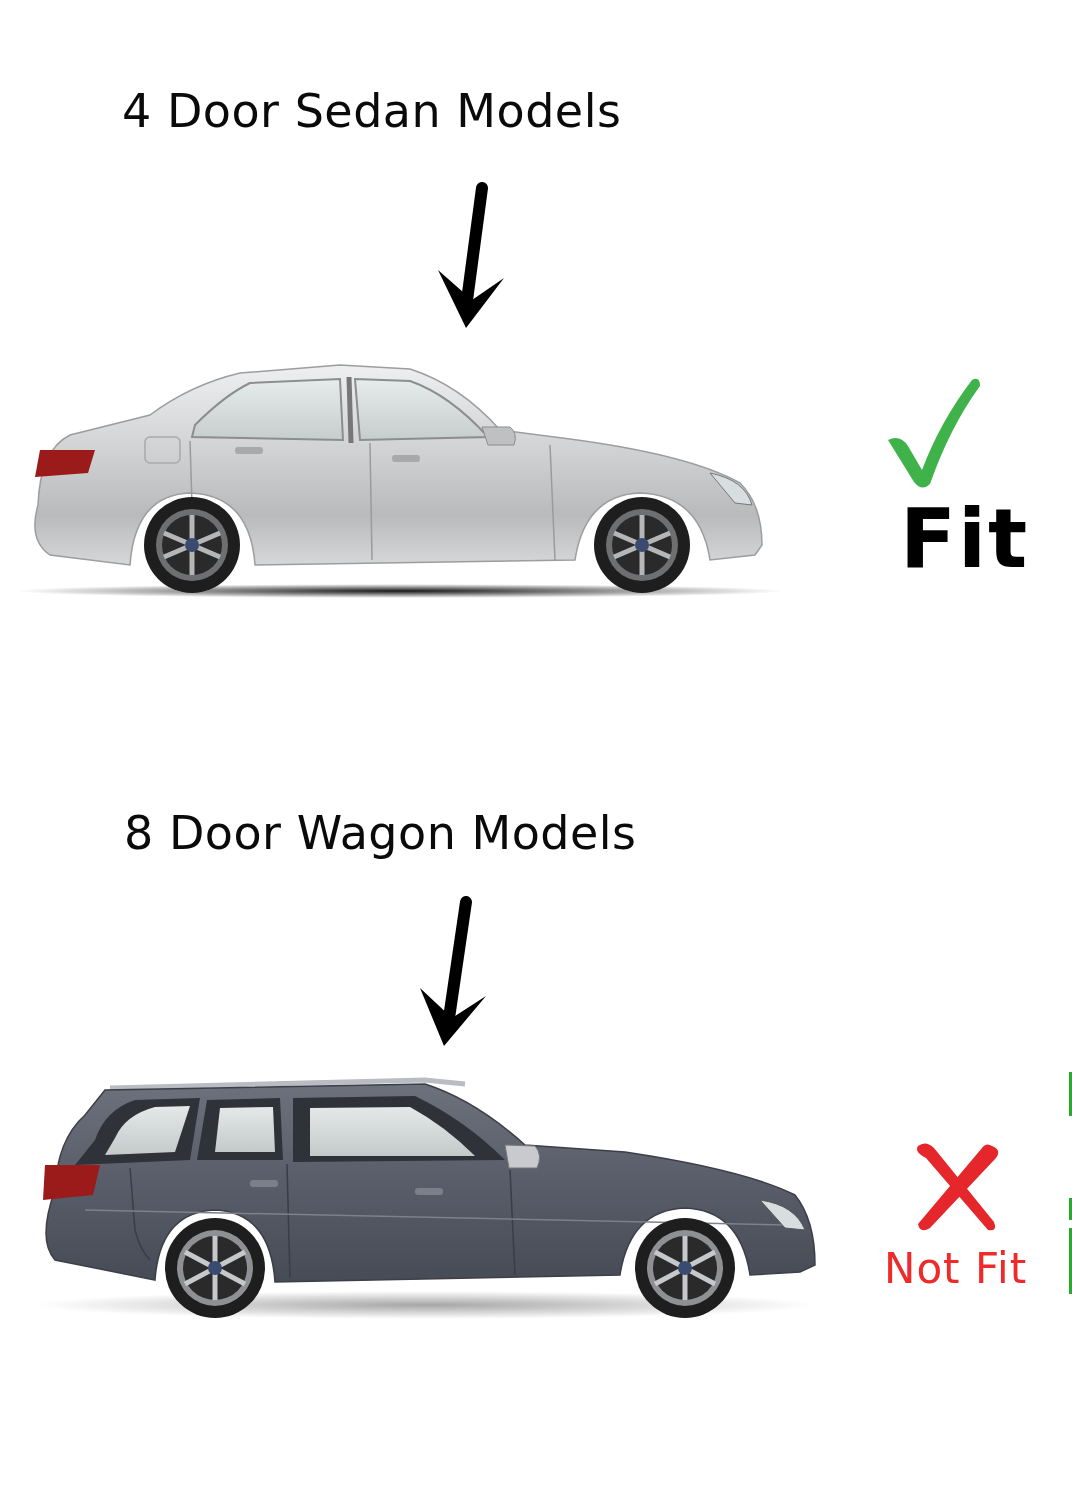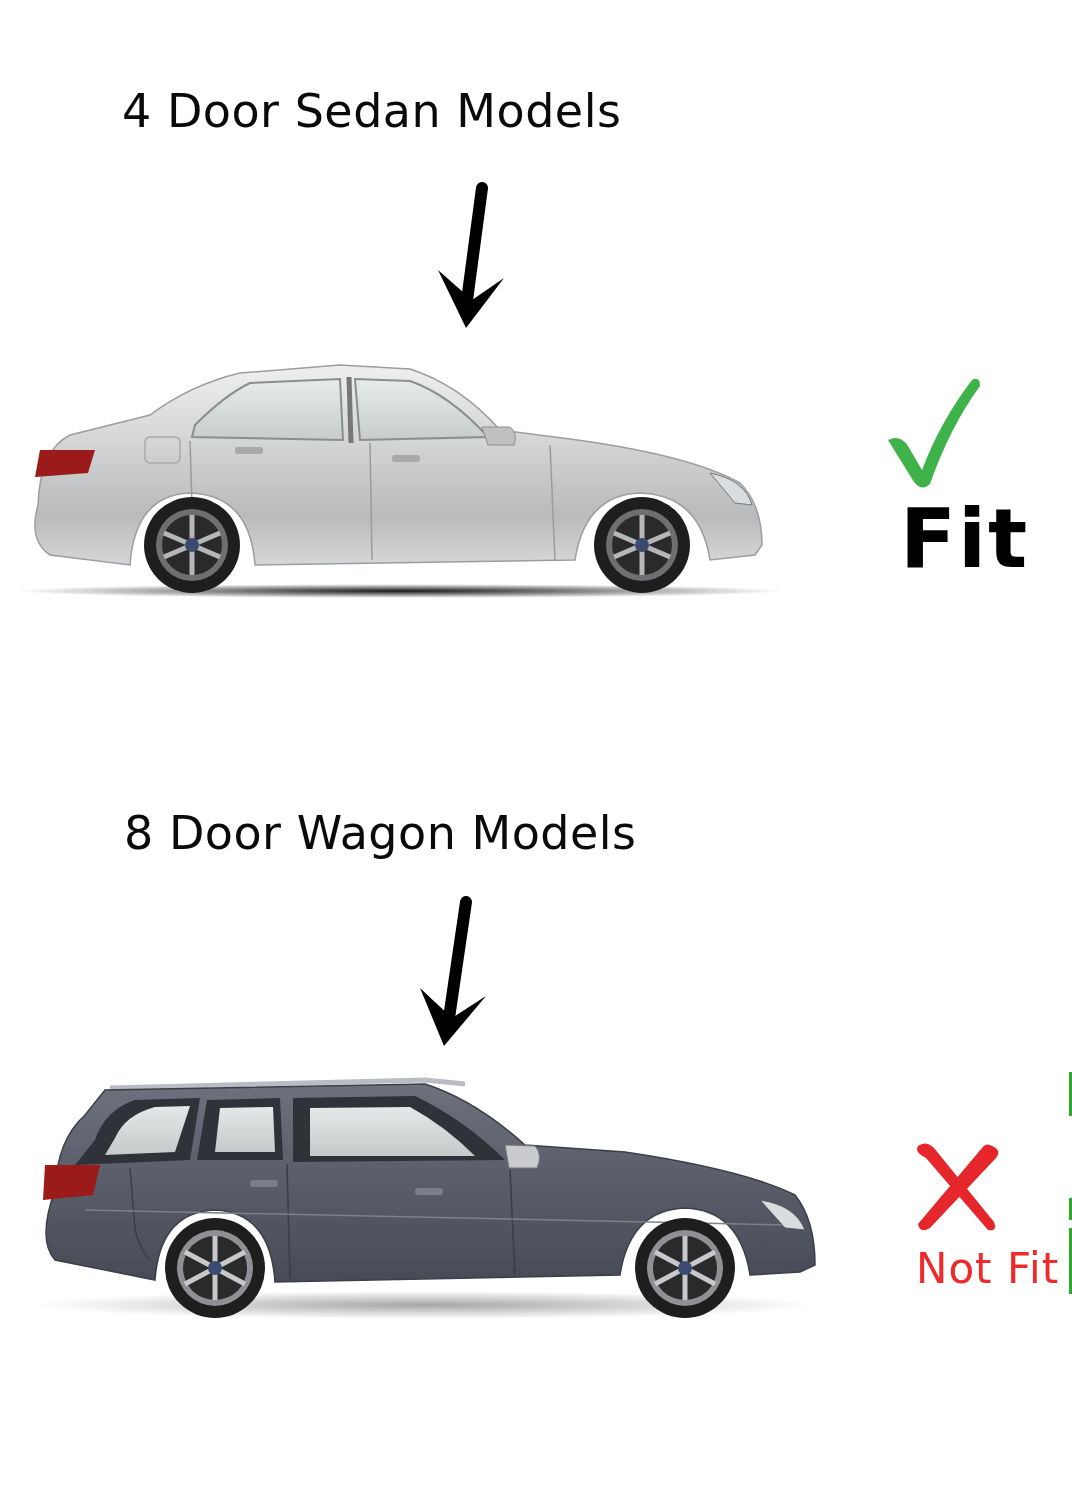--- a/index.html
+++ b/index.html
@@ -171,18 +171,18 @@
         <line x1="630" y1="224" x2="690" y2="192"></line>
       </g>
       <circle cx="660" cy="208" r="7" fill="#3a4a70"></circle>
     </g>
   </svg>
 
   <svg class="verdict-icon" style="left:912px; top:1140px;" width="90" height="95" viewBox="0 0 90 95">
     <path d="M6 6 Q14 0 22 8 L82 82 Q86 92 76 90 L14 18 Q2 12 6 6 Z" fill="#e5262b"></path>
     <path d="M80 6 Q90 10 84 18 L18 88 Q8 94 6 84 L70 8 Q74 2 80 6 Z" fill="#e5262b"></path>
   </svg>
-  <div class="verdict-label notfit-label" style="left:916px; top:1248px; color:#ee2a2a;">Not Fit</div>
+  <div class="verdict-label notfit-label" style="left:884px; top:1248px; color:#ee2a2a;">Not Fit</div>
 
   <div class="edge-artifact" style="left:1069px; top:1072px; height:44px; background:#2fa82f;"></div>
   <div class="edge-artifact" style="left:1069px; top:1198px; height:22px; background:#2fa82f;"></div>
   <div class="edge-artifact" style="left:1069px; top:1228px; height:66px; background:#2fa82f;"></div>
 </div>
 
 </body></html>

